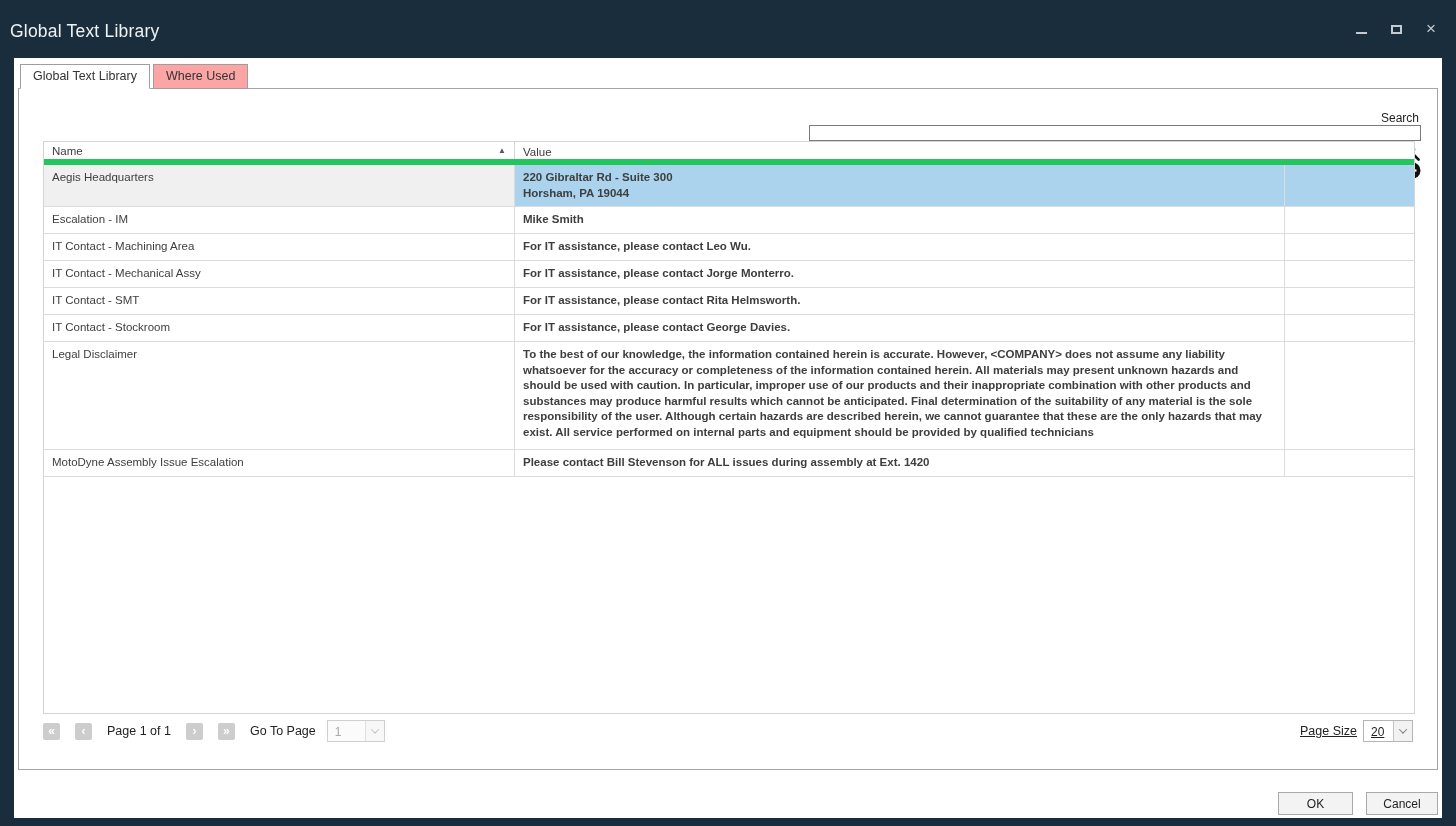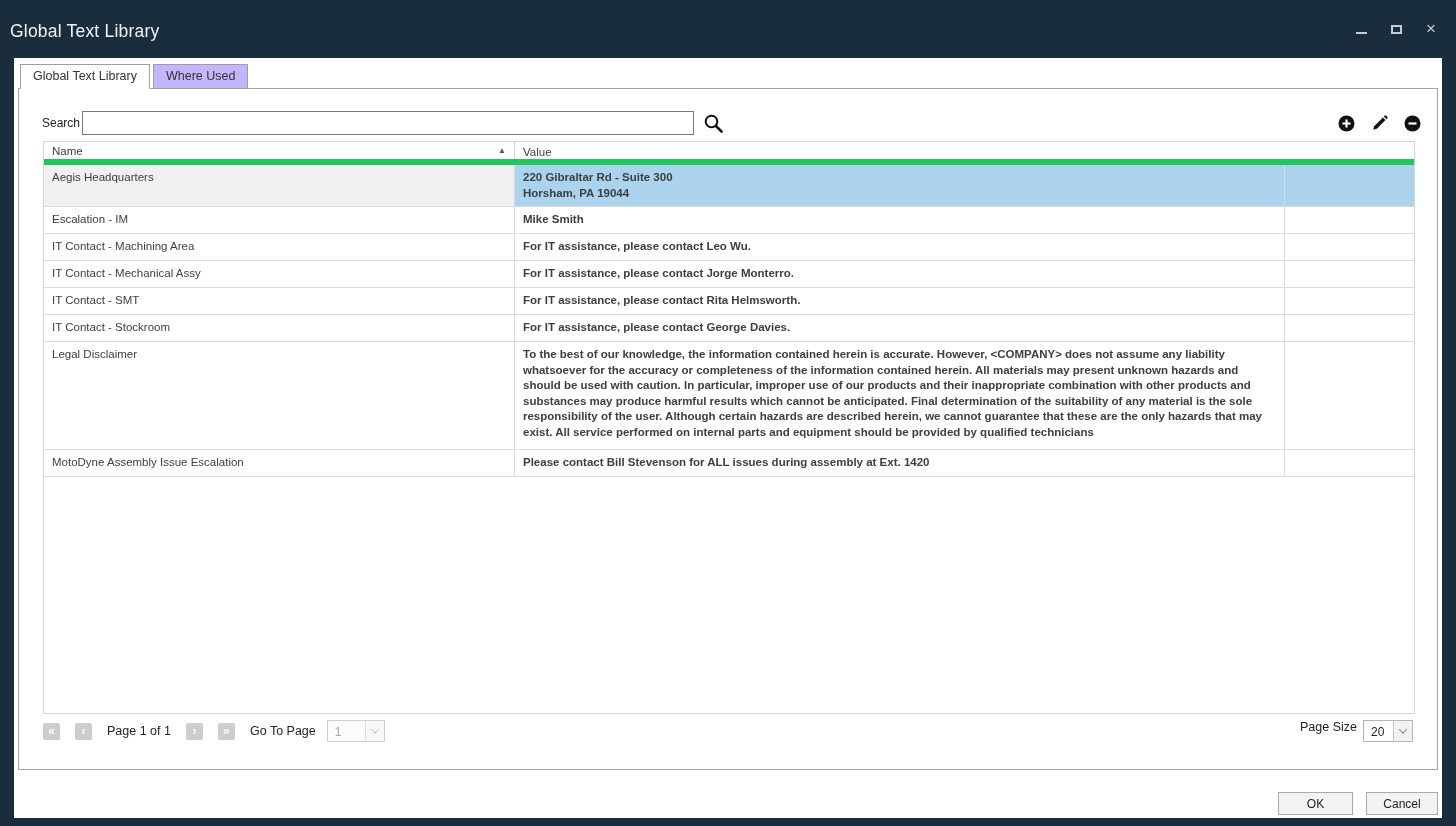--- a/index.html
+++ b/index.html
@@ -15,27 +15,27 @@
   .wc { width:14px; height:14px; display:flex; align-items:center; justify-content:center; cursor:default; }
   .min-glyph { width:11px; height:2px; background:#c3cad0; margin-top:7px; }
   .max-glyph { width:11px; height:9px; border:2px solid #c3cad0; }
   .close-glyph { font-size:17px; line-height:14px; }
 
   
   .content { position:absolute; left:14px; top:58px; width:1428px; height:760px; background:#ffffff; }
 
   
   .tabs { position:absolute; left:6px; top:6px; display:flex; z-index:3; }
-  .tab { height:25px; line-height:23px; padding:0 12px; border:1px solid #9e9e9e; background:#c4b5fd; font-size:12.5px; color:#333; margin-right:3px; cursor:default; }
+  .tab { height:25px; line-height:23px; padding:0 12px; border:1px solid #9e9e9e; background:#fca5a5; font-size:12.5px; color:#333; margin-right:3px; cursor:default; }
   .tab.active { background:#fff; border-bottom:1px solid #fff; position:relative; }
 
   .tabpage { position:absolute; left:4px; top:30px; width:1420px; height:682px; border:1px solid #a5a5a5; background:#fff; }
 
   
-  .search-row { position:absolute; left:23px; right:16px; top:22px; height:24px; display:flex; align-items:center; }
+  .search-row { position:absolute; left:23px; right:16px; top:22px; height:24px; display:flex; align-items:flex-end;flex-direction:column; }
   .search-label { font-size:12px; color:#222; margin-right:2px; }
   .search-input { width:612px; height:24px; border:1px solid #7a7a7a; font-size:12px; padding:0 5px; outline:none; font-family:"Liberation Sans",sans-serif; }
   .search-icon { margin-left:9px; display:flex; }
   .action-icons { margin-left:auto; display:flex; align-items:center; gap:16px; }
   .aicon { display:flex; cursor:pointer; }
 
   
   .grid { position:absolute; left:24px; top:52px; width:1372px; height:573px; border:1px solid #d4d4d4; background:#fff; font-size:11.5px; color:#3e3e3e; overflow:hidden; }
   .thead { display:flex; height:23px; border-bottom:6px solid #22c55e; background:#fff; }
   .th { padding:4px 6px 0 8px; color:#3c3c3c; }
@@ -63,21 +63,21 @@
   .combo { height:22px; border:1px solid #b5b5b5; background:#fff; display:flex; align-items:stretch; }
   .combo .val { padding:4px 0 0 7px; font-size:12px; }
   .combo .dd { width:19px; margin-left:auto; border-left:1px solid #c4c4c4; background:#f2f2f2; display:flex; align-items:center; justify-content:center; }
   .chev { width:6px; height:6px; border-right:1.6px solid #7c7c7c; border-bottom:1.6px solid #7c7c7c; transform:rotate(45deg) translate(-1px,-1px); }
   .combo.disabled { border-color:#cfcfcf; background:#fbfbfb; }
   .combo.disabled .val { color:#a8a8a8; }
   .combo.disabled .dd { background:#f7f7f7; border-left-color:#dedede; }
   .combo.disabled .chev { border-color:#c2c2c2; }
   .goto-combo { width:58px; margin-left:-4px; }
   .pagesize-combo { width:50px; margin-left:6px; }
-  .pager-right { display:flex; align-items:flex-start; }
+  .pager-right { display:flex; align-items:center;text-decoration:underline; }
 
   
   .footer-buttons { position:absolute; top:734px; right:4px; display:flex; gap:13px; }
   .btn { width:75px; height:23px; background:#f3f3f3; border:1px solid #a9a9a9; font-size:12px; color:#222; font-family:"Liberation Sans",sans-serif; cursor:default; }
   .btn.cancel { width:72px; }
 </style>
 </head>
 <body>
 
 <div class="window">

